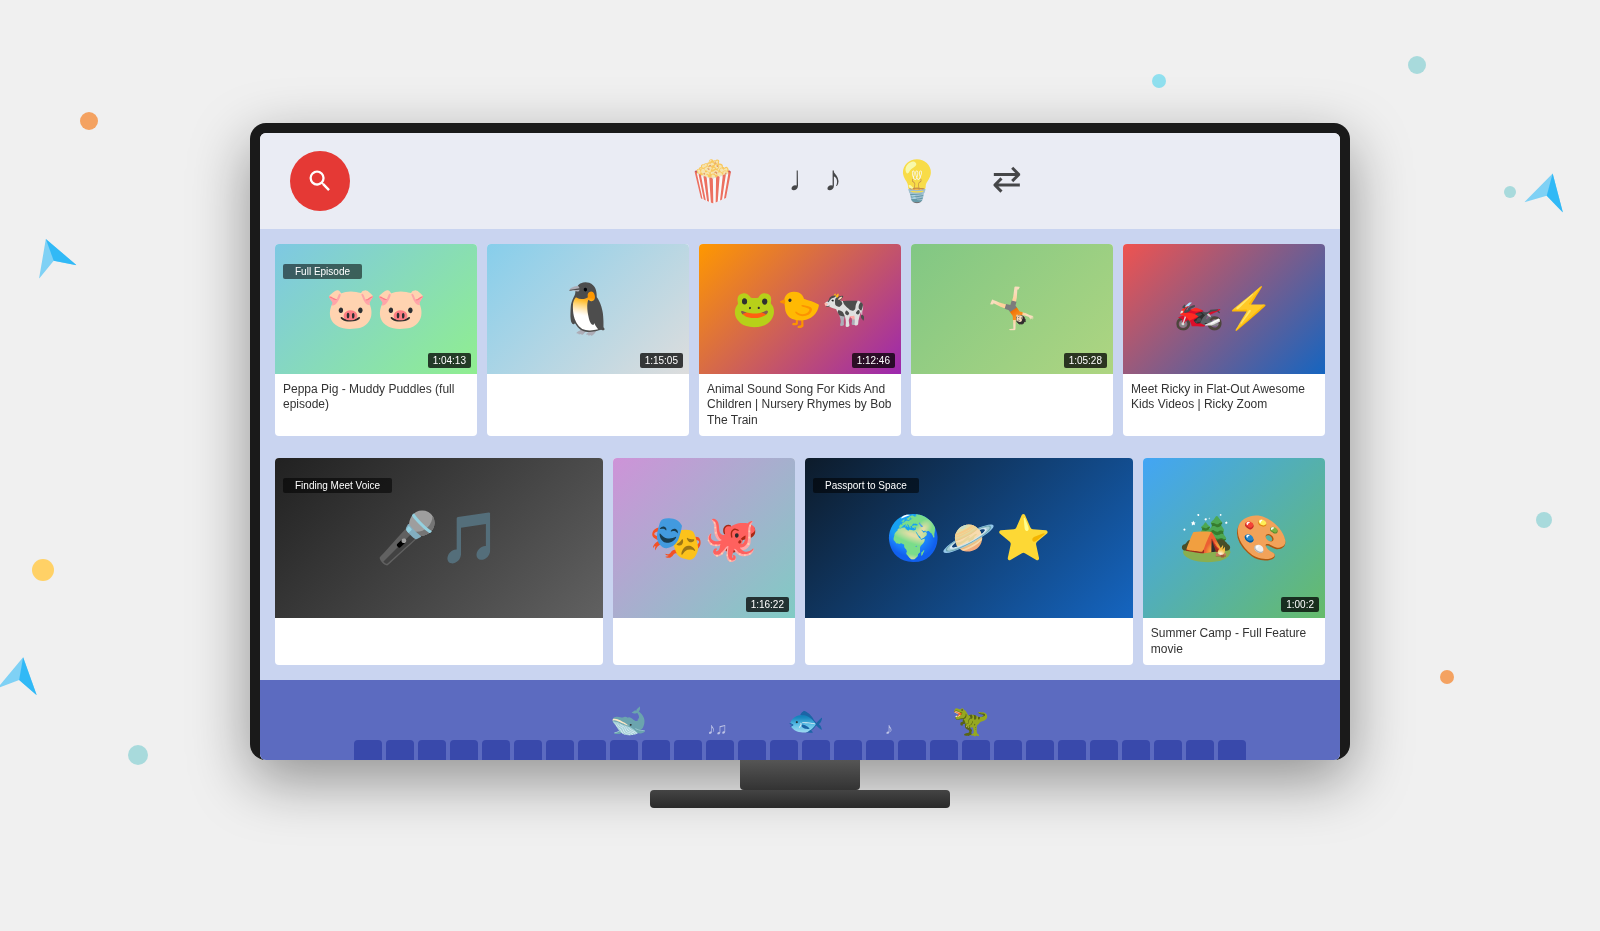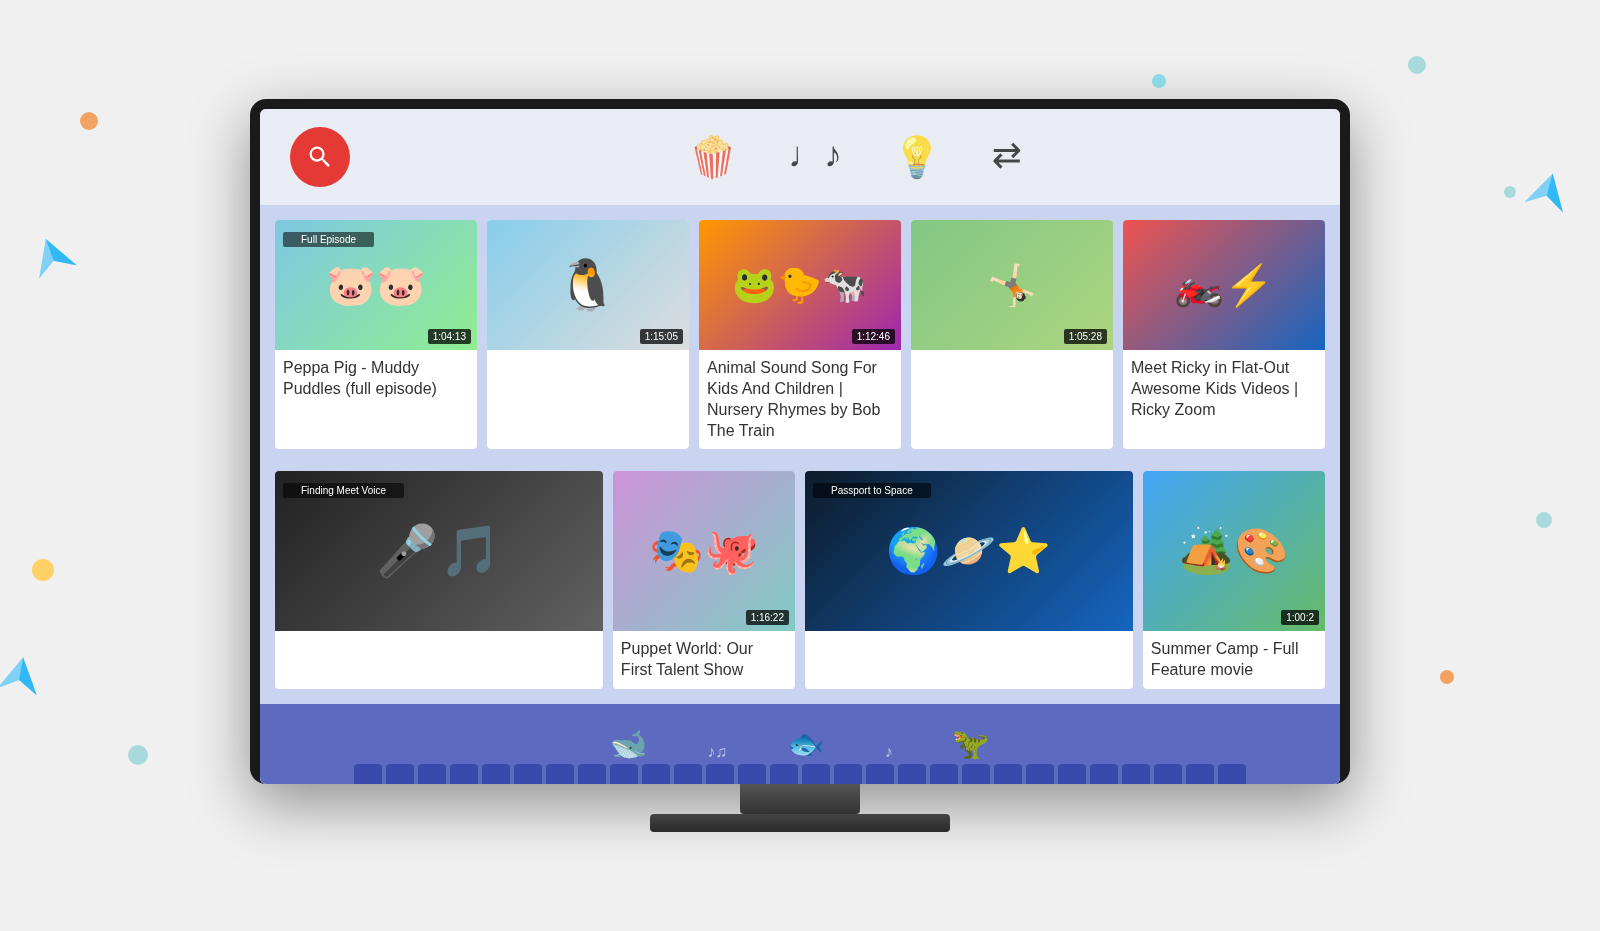--- a/index.html
+++ b/index.html
@@ -148,32 +148,32 @@
       background: rgba(0,0,0,0.75);
       color: white;
       font-size: 10px;
       padding: 2px 5px;
       border-radius: 2px;
       font-weight: normal;
     }
 
     .label-overlay {
       position: absolute;
-      top: 12px;
+      top: 20px;
       left: 8px;
       background: rgba(0,0,0,0.55);
       color: white;
       font-size: 10px;
-      padding: 2px 18px;
+      padding: 2px 12px;
       border-radius: 2px;
     }
 
     .video-title {
       padding: 8px 8px;
-      font-size: 16px;
+      font-size: 12px;
       color: #333;
       line-height: 1.3;
       min-height: 36px;
     }
 
     
     .footer-bar {
       background: #5c6bc0;
       height: 80px;
       display: flex;
@@ -342,21 +342,20 @@
             </div>
           </div>
 
           <div class="video-card" style="flex:1;">
             <div style="position:relative;">
               <div class="thumb-placeholder thumb-puppet" style="height:160px;">
                 <span style="font-size:44px;">🎭🐙</span>
               </div>
               <span class="duration-badge">1:16:22</span>
             </div>
-            <div class="video-title">Puppet World: Our First Talent Show</div>
           </div>
 
           <div class="video-card" style="flex:1.8;">
             <div style="position:relative;">
               <div class="thumb-placeholder thumb-space" style="height:160px;">
                 <span style="font-size:44px;">🌍🪐⭐</span>
               </div>
               <span class="label-overlay">Passport to Space</span>
             </div>
           </div>

